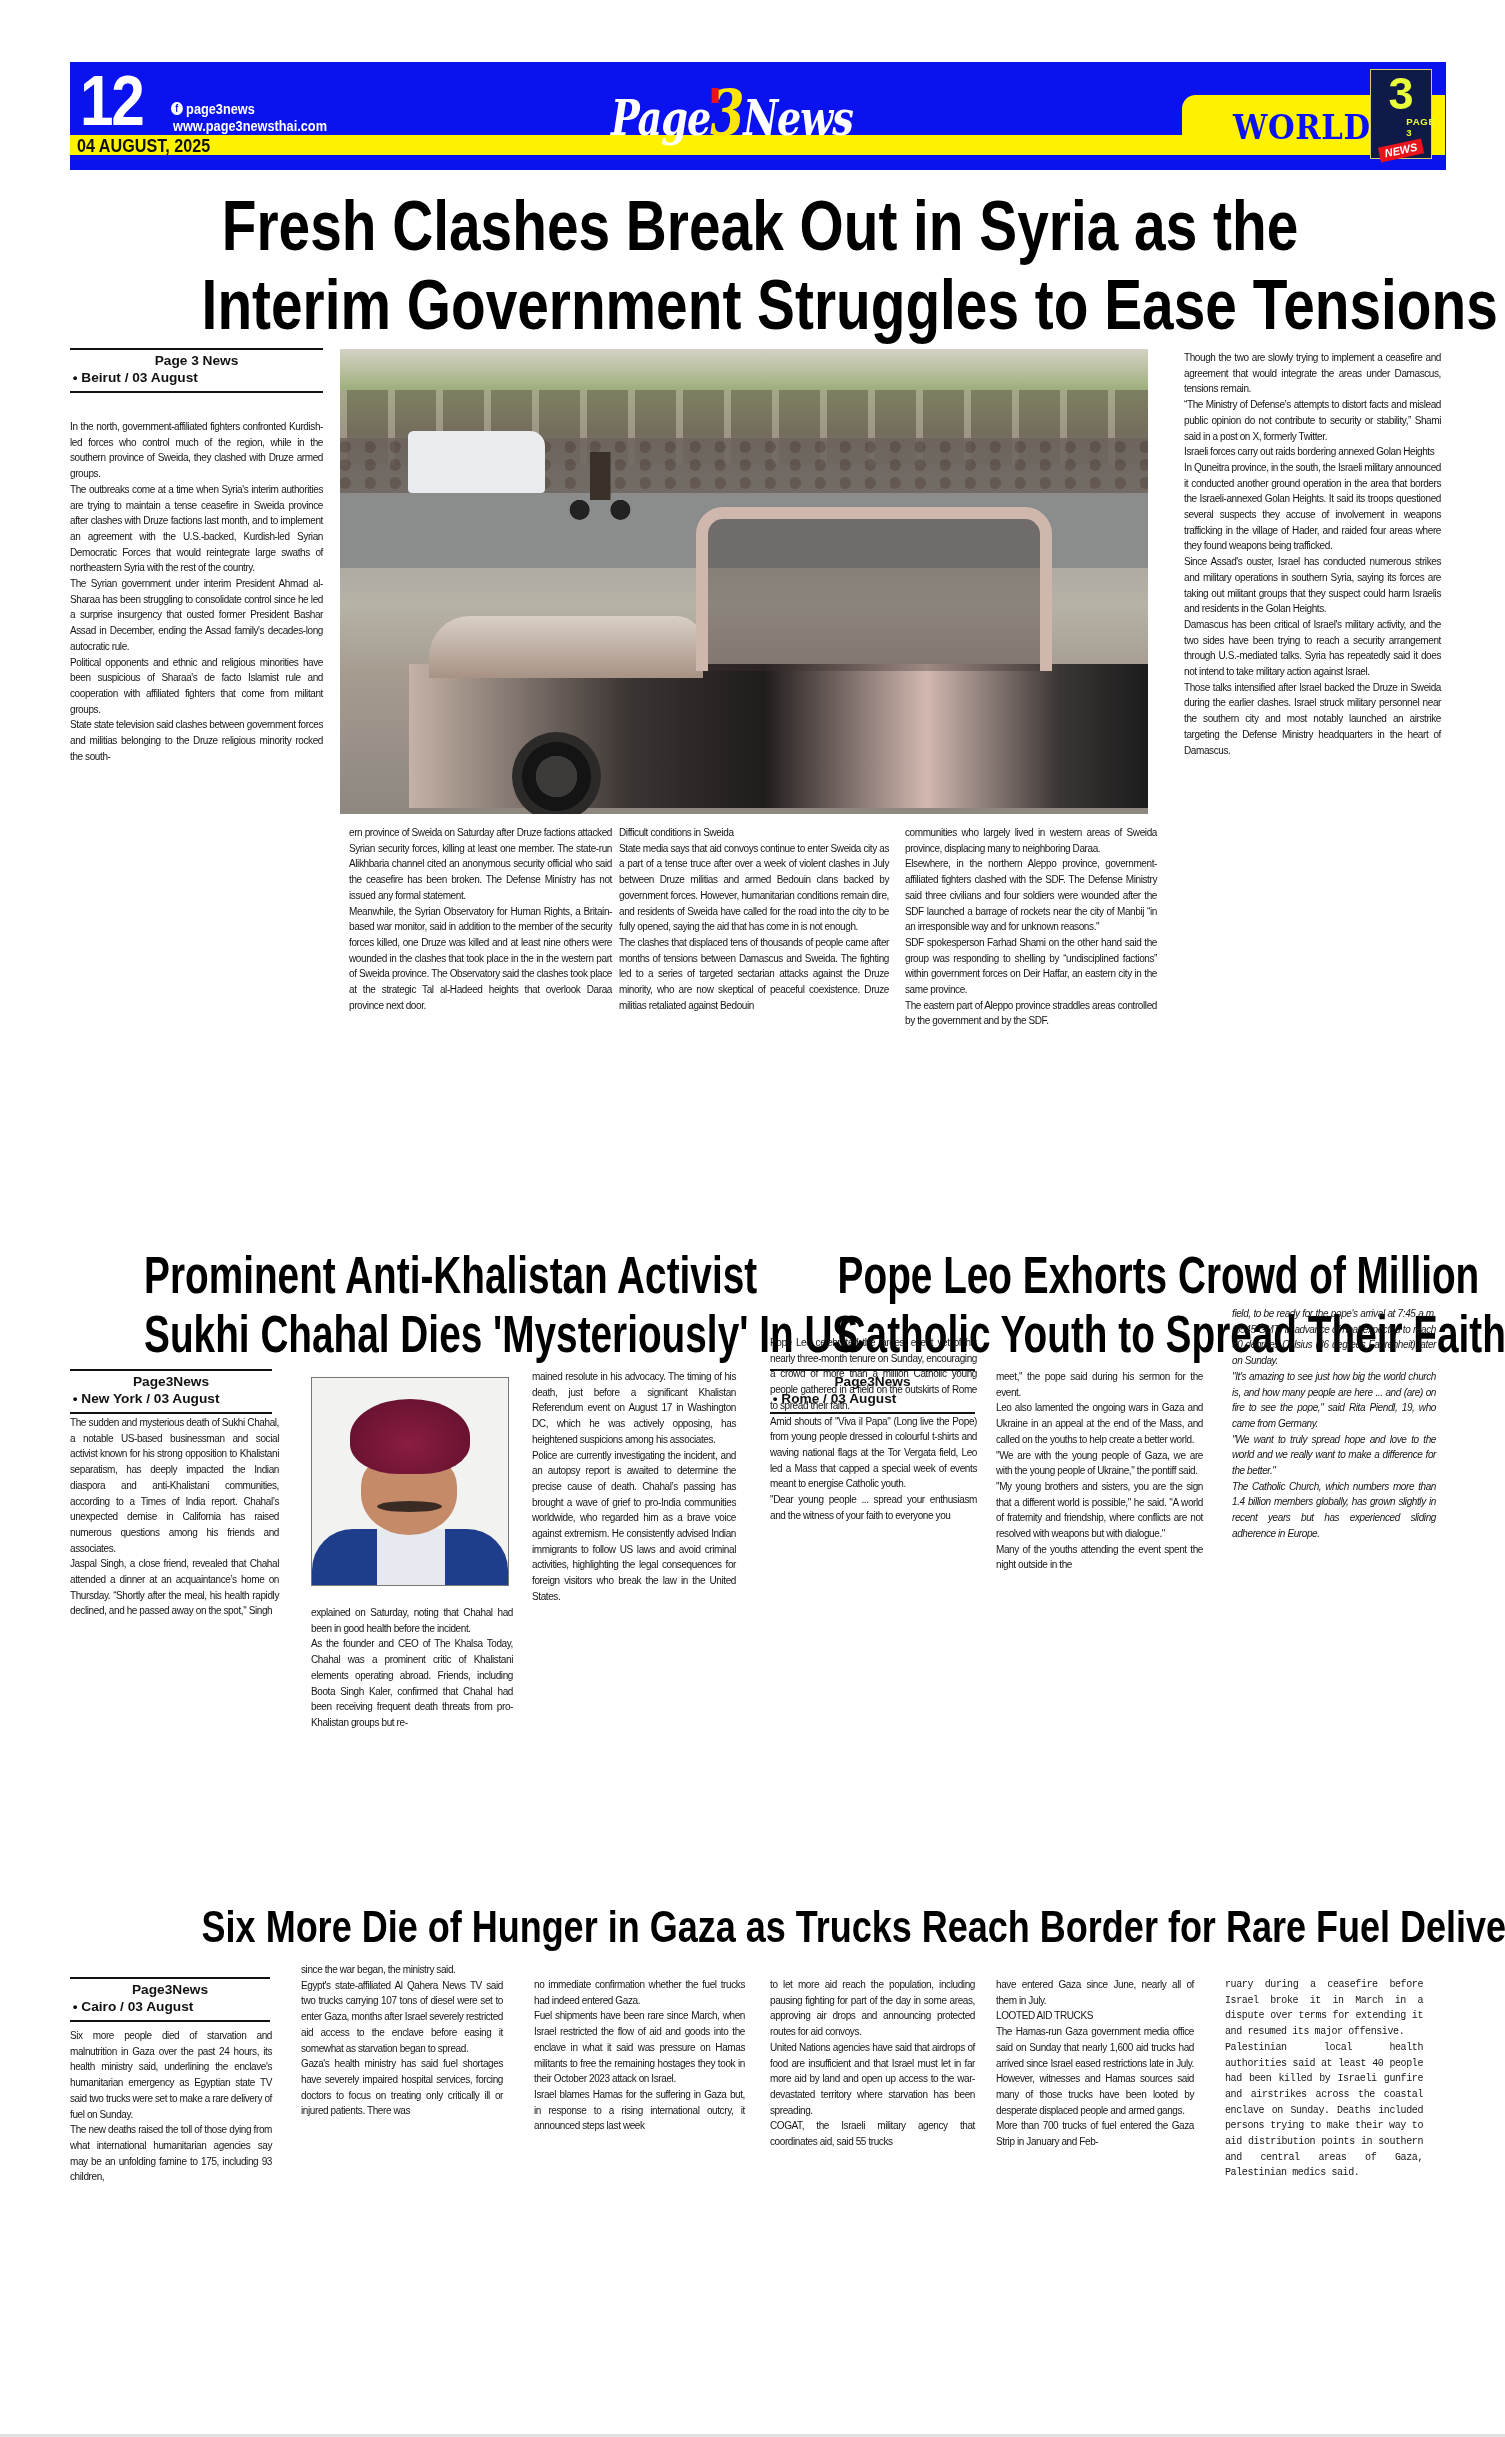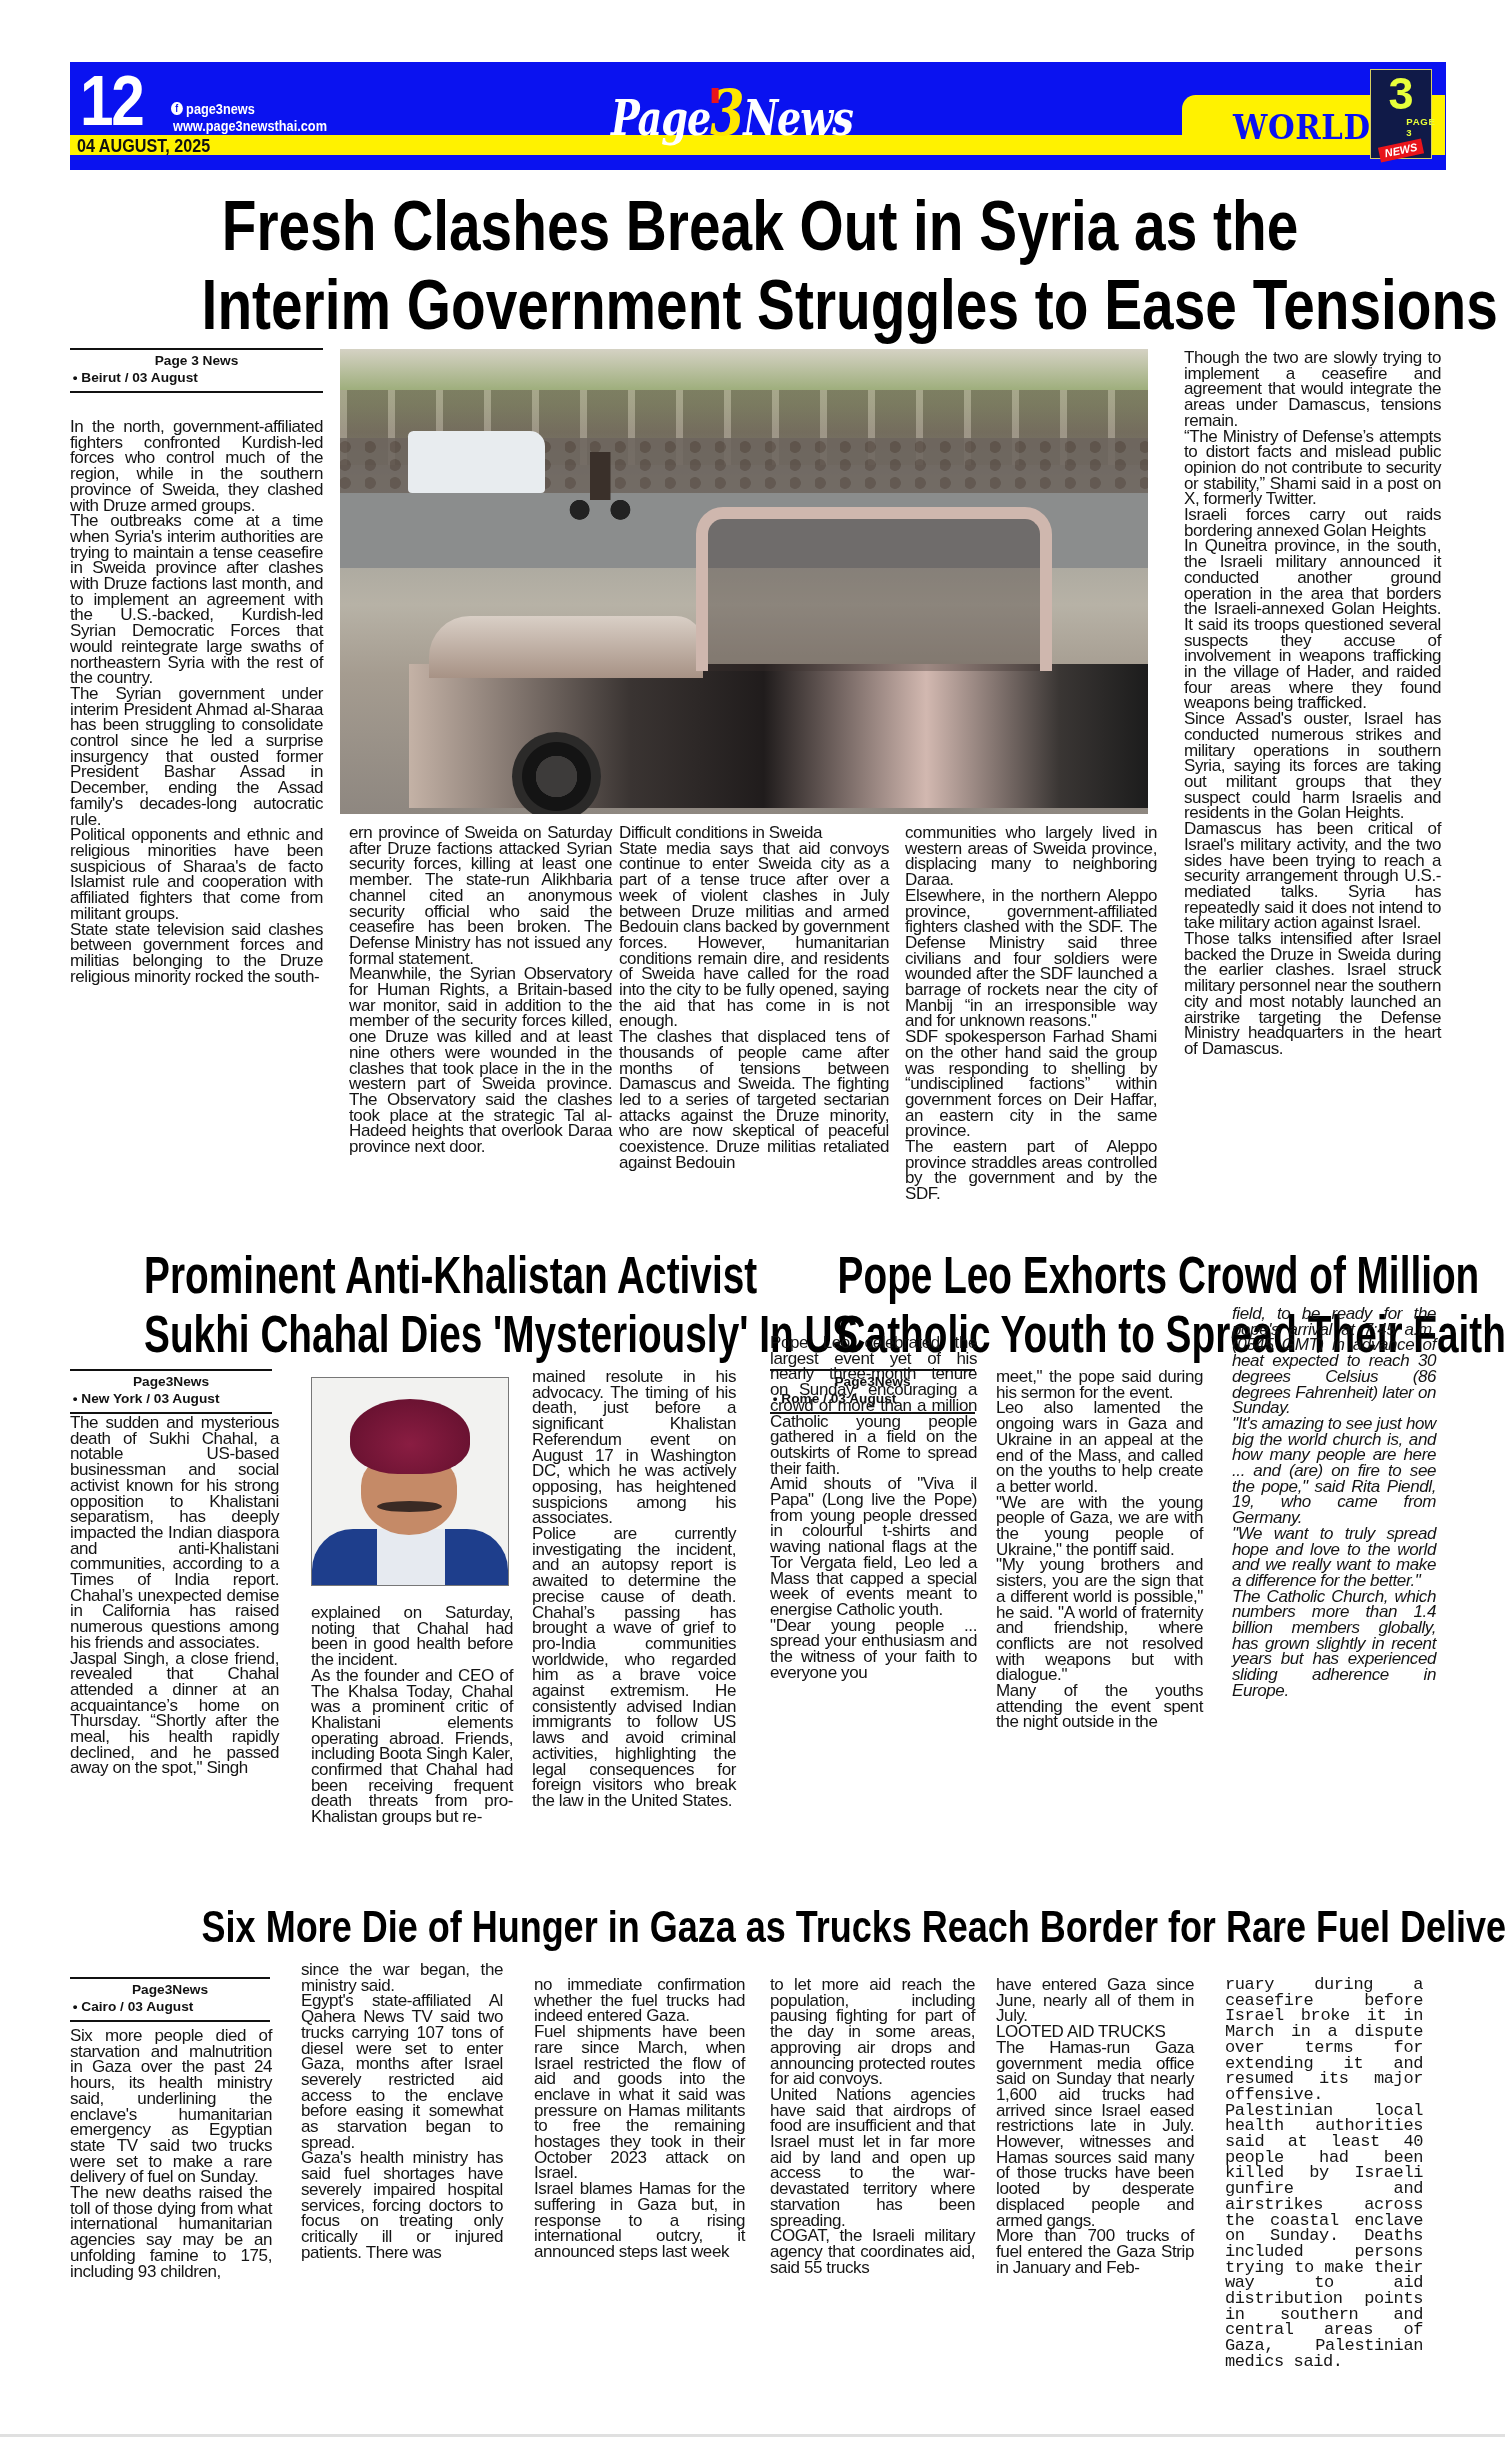--- a/index.html
+++ b/index.html
@@ -32,21 +32,21 @@
   .h-khal { left: 62px; top: 1246px; width: 684px; font-size: 51px; line-height: 59px; transform: scaleX(0.76); }
   .h-pope { left: 753px; top: 1246px; width: 705px; font-size: 51px; line-height: 59px; transform: scaleX(0.76); }
   .h-gaza { left: 62px; top: 1899px; width: 1396px; font-size: 45px; line-height: 55px; transform: scaleX(0.80); }
 
   
   .byline { position: absolute; border-top: 2.7px solid #111; border-bottom: 2.7px solid #111; padding: 2.7px 0 4.1px; }
   .byline .src { text-align: center; font-weight: bold; font-size: 13.7px; line-height: 16.4px; }
   .byline .loc { font-weight: bold; font-size: 13.7px; line-height: 18px; padding-left: 2.7px; }
 
   
-  .col { position: absolute; font-size: 17px; line-height: 15.7px; text-align: justify; color: #141414; }
+  .col { position: absolute; font-size: 10px; line-height: 15.7px; text-align: justify; color: #141414; }
   .col p { margin: 0; }
   .sq { letter-spacing: -0.4px; }
 
   
   .photo { position: absolute; overflow: hidden; }
   .syria-photo { left: 340px; top: 349px; width: 808px; height: 465px; background: linear-gradient(180deg, #9fb27a 0%, #8a8f6a 12%, #7b7064 18%, #8d8c88 26%, #a6a49c 40%, #b7b2a6 55%, #a59c90 70%, #8e8780 100%); }
   .sky { position: absolute; left: 0; top: 0; width: 100%; height: 41px; background: linear-gradient(180deg, #d5d2c4, #9eae7c); }
   .wall { position: absolute; left: 0; top: 41px; width: 100%; height: 75px; background: repeating-linear-gradient(90deg, #b9b3a2 0 6.8px, #6e6a58 6.8px 48px); opacity: 0.55; }
   .rocks { position: absolute; left: 0; top: 89px; width: 100%; height: 55px; background: radial-gradient(circle at 20% 50%, #5b5048 0 5.5px, transparent 6.2px) 0 0/25px 18px, #6d655e; opacity: 0.85; }
   .road { position: absolute; left: 0; top: 144px; width: 100%; height: 75px; background: #8b8d8d; }

